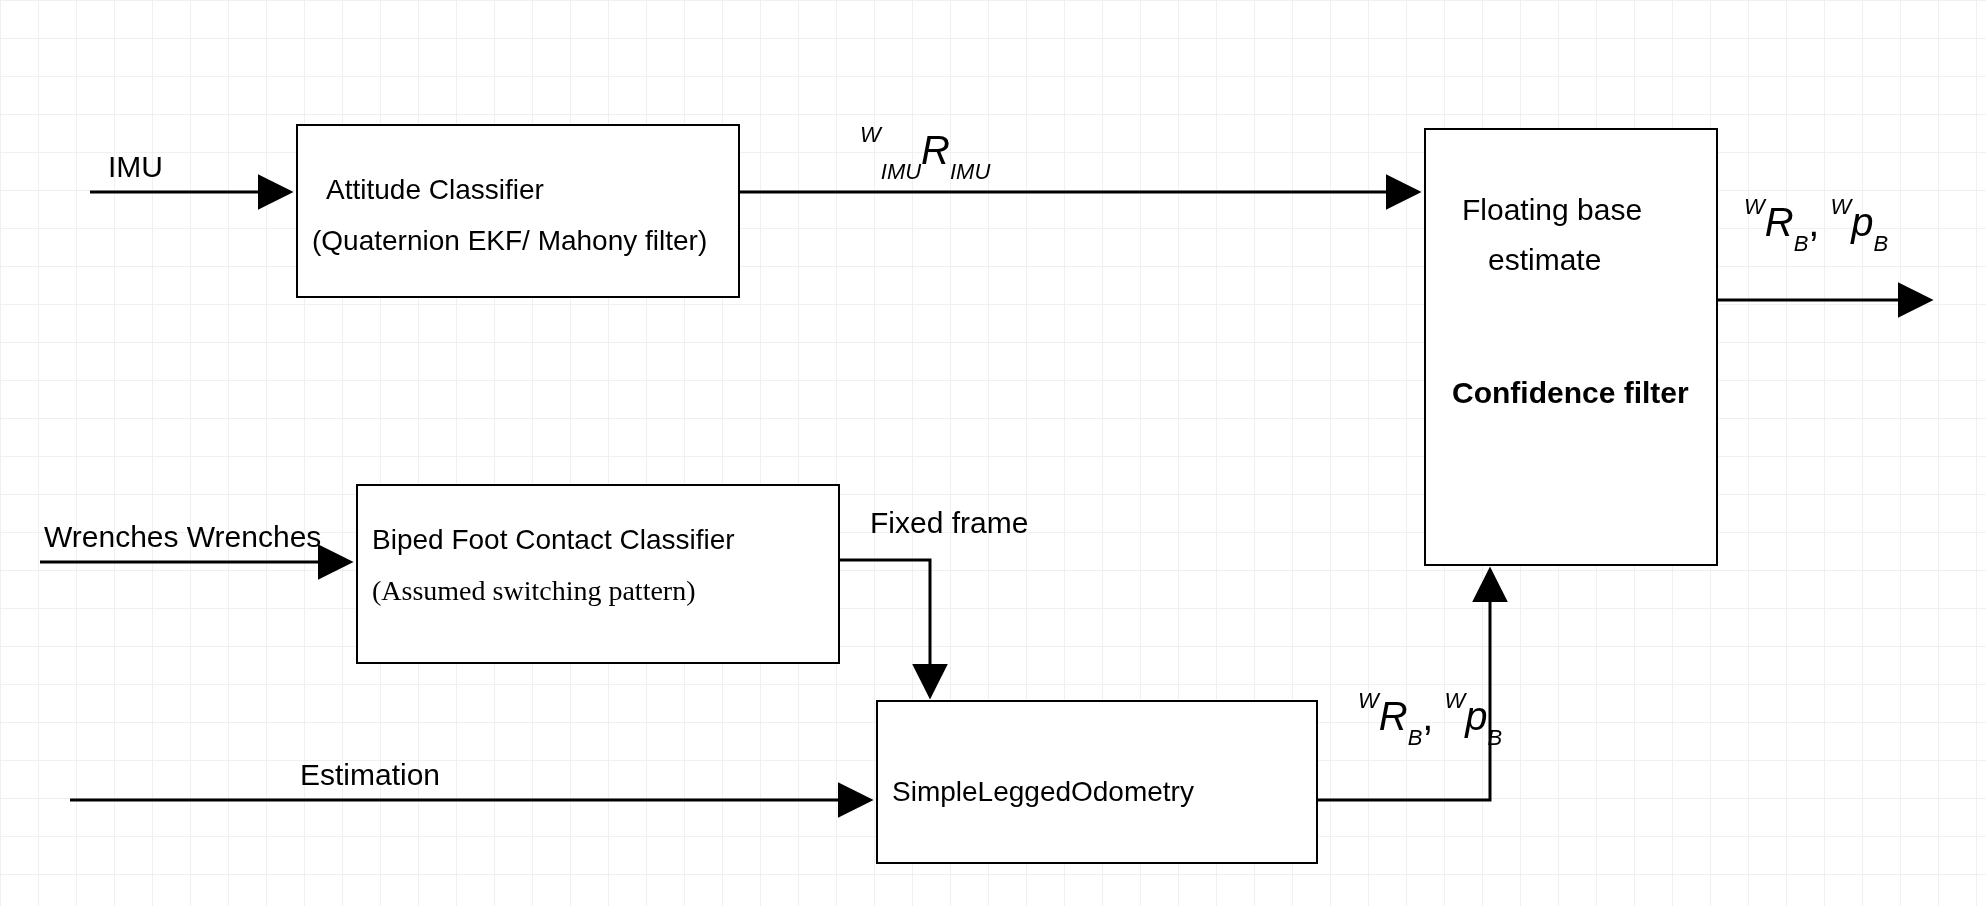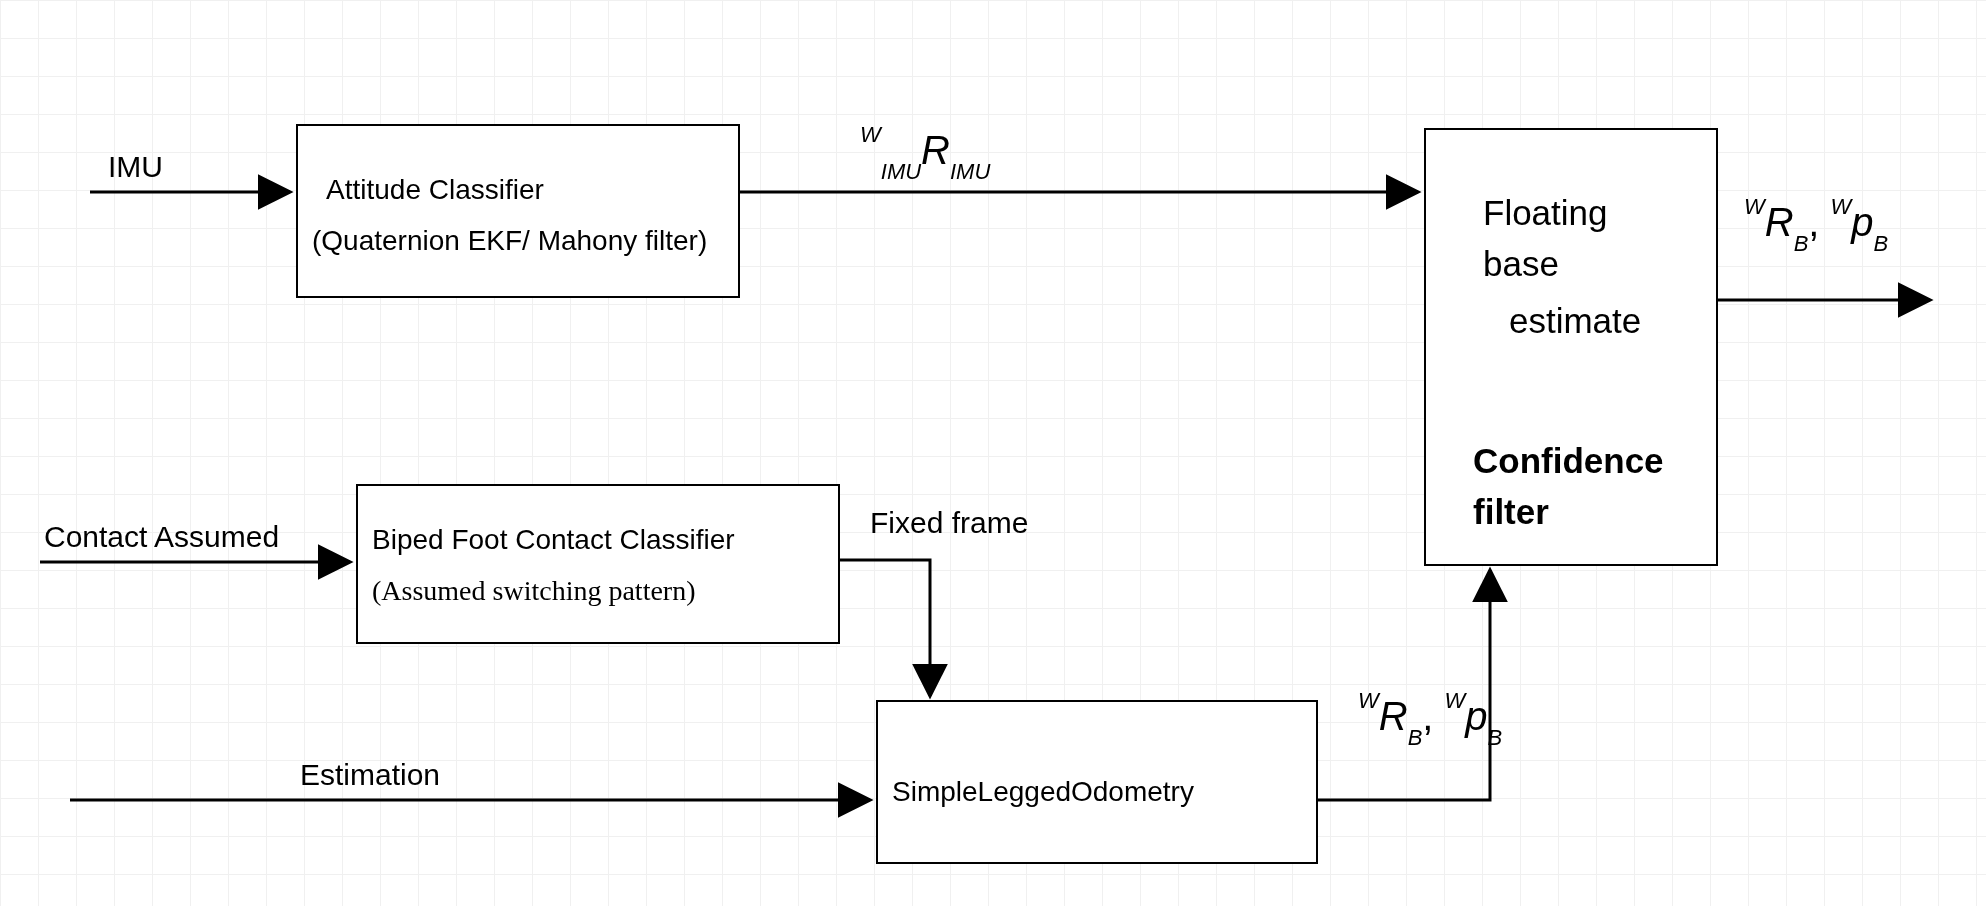--- a/index.html
+++ b/index.html
@@ -33,22 +33,22 @@
     position: absolute;
     border: 2px solid #000;
     background: #fff;
     box-sizing: border-box;
     padding: 10px 14px;
     font-size: 28px;
     line-height: 1.45;
     font-family: Arial, Helvetica, sans-serif;
   }
   .box.large {
-    font-size: 35px;
-    padding: 30px 37px;
+    font-size: 30px;
+    padding: 30px 16px;
   }
   .label {
     position: absolute;
     font-size: 30px;
     font-family: Arial, Helvetica, sans-serif;
     white-space: nowrap;
   }
   .math {
     position: absolute;
     font-family: Liberation Sans, sans-serif;
@@ -102,30 +102,30 @@
 
     <line x1="70" y1="800" x2="870" y2="800" stroke="#000" stroke-width="3" marker-end="url(#arrow)"></line>
 
     <polyline points="1318,800 1490,800 1490,570" fill="none" stroke="#000" stroke-width="3" marker-end="url(#arrow)"></polyline>
 
     <line x1="1718" y1="300" x2="1930" y2="300" stroke="#000" stroke-width="3" marker-end="url(#arrow)"></line>
   </svg>
 
   <div class="label" style="left:108px; top:150px;">IMU</div>
 
-  <div class="label" style="left:44px; top:520px;">Contact Assumed</div>
+  <div class="label" style="left:44px; top:520px;">Wrenches Wrenches</div>
 
   <div class="label" style="left:300px; top:758px;">Estimation</div>
 
   <div class="box" style="left:296px; top:124px; width:444px; height:174px;">
     <div style="margin-top:34px; margin-left:14px;">Attitude Classifier</div>
     <div style="margin-top:10px;">(Quaternion EKF/ Mahony filter)</div>
   </div>
 
-  <div class="box" style="left:356px; top:484px; width:484px; height:160px;">
+  <div class="box" style="left:356px; top:484px; width:484px; height:180px;">
     <div style="margin-top:24px;">Biped Foot Contact Classifier</div>
     <div style="margin-top:10px;font-family:Liberation Serif, serif;">(Assumed switching pattern)</div>
   </div>
 
   <div class="box" style="left:876px; top:700px; width:442px; height:164px;">
     <div style="margin-top:60px;">SimpleLeggedOdometry</div>
   </div>
 
   <div class="box large" style="left:1424px; top:128px; width:294px; height:438px;">
     <div style="margin-top:28px; margin-left:20px;">Floating base</div>

